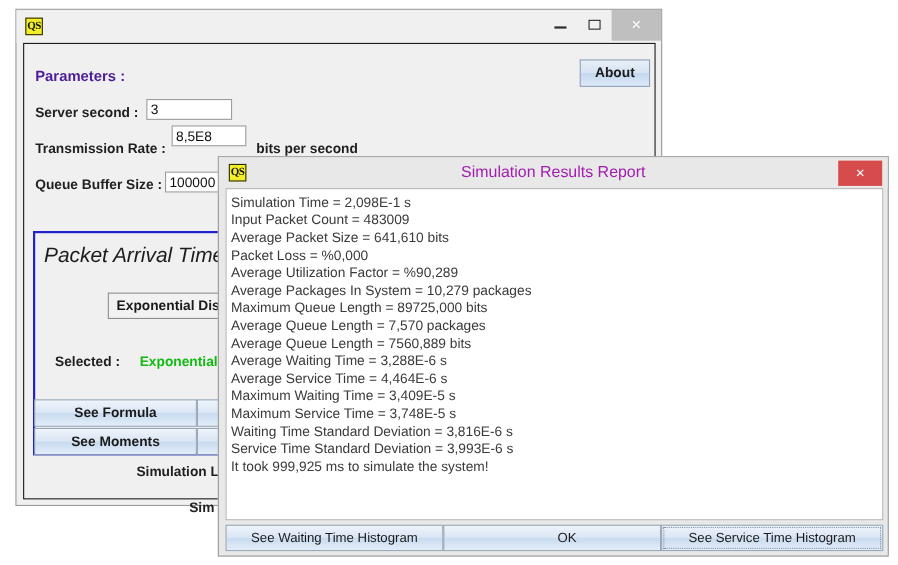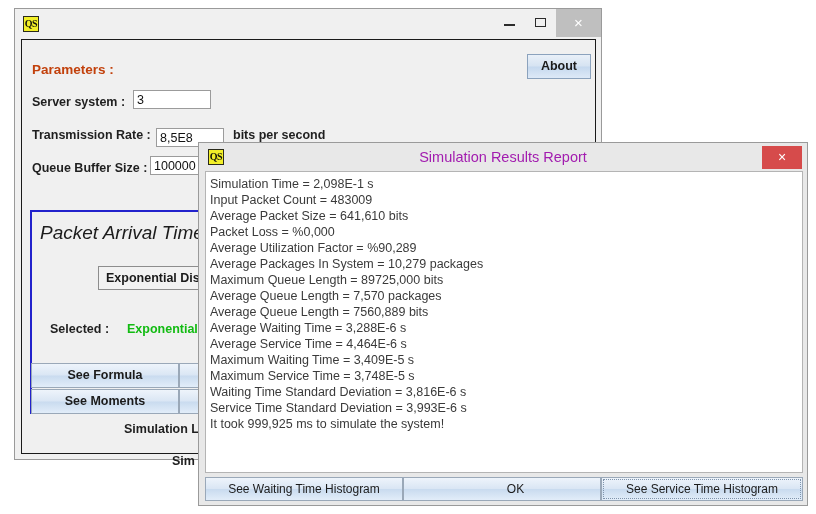--- a/index.html
+++ b/index.html
@@ -125,21 +125,21 @@
     border: 1px solid #1a1a1a;
     box-sizing: border-box;
   }
 
   .params-title {
     position: absolute;
     left: 10px;
     top: 22px;
     font-size: 13.5px;
     font-weight: bold;
-    color: #c2410c;
+    color: #4c1d95;
   }
 
   .about-btn {
     position: absolute;
     left: 505px;
     top: 14px;
     width: 64px;
     height: 25px;
     background: linear-gradient(to bottom, #e9f0f8 0%, #d6e3f2 48%, #c5d8ee 52%, #dde9f7 100%);
     border: 1px solid #8ba2bd;
@@ -392,25 +392,25 @@
         </div>
       </div>
     </div>
 
     <div class="main-body">
 
       <div class="params-title">Parameters :</div>
 
       <div class="about-btn">About</div>
 
-      <div class="plabel" style="left:10px; top:55px;">Server system :</div>
+      <div class="plabel" style="left:10px; top:55px;">Server second :</div>
       <div class="pinput" style="left:111px; top:50px; width:78px;">3</div>
 
       <div class="plabel" style="left:10px; top:88px;">Transmission Rate :</div>
-      <div class="pinput" style="left:134px; top:88px; width:68px;">8,5E8</div>
+      <div class="pinput" style="left:134px; top:74px; width:68px;">8,5E8</div>
       <div class="punit" style="left:211px; top:88px;">bits per second</div>
 
       <div class="plabel" style="left:10px; top:121px;">Queue Buffer Size :</div>
       <div class="pinput" style="left:128px; top:116px; width:75px;">100000</div>
 
       <div class="arrival-panel">
         <div class="arrival-title">Packet Arrival Time</div>
 
         <div class="dist-combo">Exponential Distribution</div>
 

